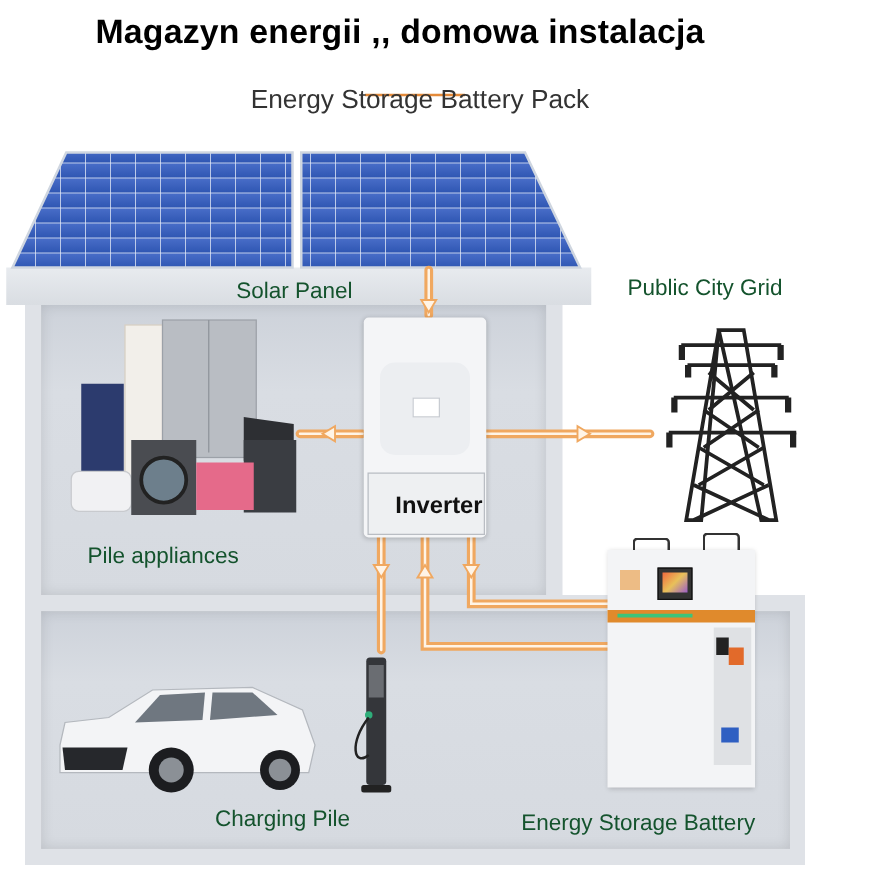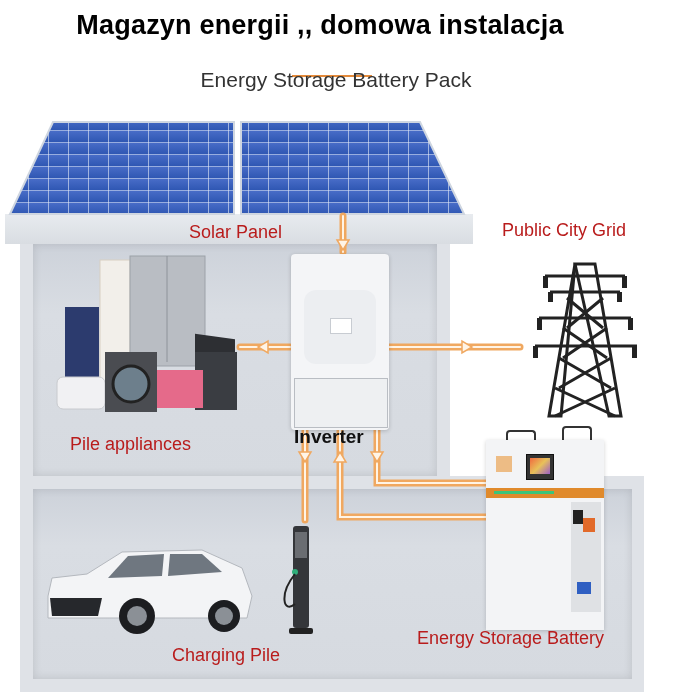--- a/index.html
+++ b/index.html
@@ -1,21 +1,21 @@
 <!DOCTYPE html>
 <html><head>
 <meta charset="utf-8">
 <style>
   html, body { margin:0; padding:0; background:#ffffff; }
   body { width:700px; height:700px; position:relative; overflow:hidden; font-family:"Liberation Sans", sans-serif; }
   .abs { position:absolute; }
   .main-title { left:0; top:10px; width:640px; text-align:center; font-weight:bold; font-size:27px; color:#000; letter-spacing:0.2px; }
   .accent-line { left:292px; top:75px; width:80px; height:2px; background:#e48a3a; }
   .subtitle { left:0; top:68px; width:672px; text-align:center; font-size:21px; color:#333; }
-  .label { font-size:18px; color:#b91c1c; white-space:nowrap; }
+  .label { font-size:18px; color:#14532d; white-space:nowrap; }
   .wall { background:#dfe2e7; }
   .room { background:linear-gradient(180deg,#cdd2da 0%,#d9dde3 30%,#d6dae0 100%); box-shadow: inset 0 0 10px rgba(0,0,0,0.12); }
   .roof-base { background:linear-gradient(180deg,#e8ebef,#d9dde2); }
   svg { display:block; }
 </style>
 </head>
 <body>
 
 <div class="abs main-title">Magazyn energii ,, domowa instalacja</div>
 <div class="abs accent-line"></div>
@@ -74,21 +74,21 @@
     <polygon points="299,452 311,452 305,462"></polygon>
     <polygon points="334,462 346,462 340,452"></polygon>
     <polygon points="371,452 383,452 377,462"></polygon>
   </g>
 </svg>
 
 <div class="abs" style="left:291px;top:254px;width:98px;height:176px;background:#f4f5f7;border-radius:4px;box-shadow:0 1px 4px rgba(0,0,0,0.2);">
   <div class="abs" style="left:13px;top:36px;width:72px;height:74px;background:#eceef1;border-radius:12px;"></div>
   <div class="abs" style="left:39px;top:64px;width:20px;height:14px;background:#fff;border:1px solid #c8ccd2;"></div>
   <div class="abs" style="left:3px;top:124px;width:92px;height:48px;background:#eef0f2;border:1px solid #b9bdc3;"></div>
-  <div class="abs" style="left:3px;top:140px;width:92px;text-align:left;font-weight:bold;font-size:19px;color:#111;margin-top:32px;">Inverter</div>
+  <div class="abs" style="left:3px;top:140px;width:92px;text-align:right;font-weight:bold;font-size:19px;color:#111;">Inverter</div>
 </div>
 
 <svg class="abs" style="left:55px;top:252px;" width="185" height="170" viewBox="0 0 185 170">
   <rect x="45" y="8" width="30" height="140" fill="#f2efea" stroke="#d8cfc2"></rect>
   <rect x="75" y="4" width="75" height="110" fill="#b9bdc3" stroke="#9ca1a8"></rect>
   <line x1="112" y1="4" x2="112" y2="110" stroke="#8e939a"></line>
   <rect x="10" y="55" width="34" height="90" fill="#2c3b6e"></rect>
   <rect x="140" y="62" width="40" height="35" fill="#2d2f33" transform="skewY(8)"></rect>
   <rect x="140" y="100" width="42" height="58" fill="#3a3d42"></rect>
   <rect x="2" y="125" width="48" height="32" rx="6" fill="#f1f1f3" stroke="#c8cace"></rect>
@@ -148,13 +148,13 @@
   </div>
   <div class="abs" style="left:0;top:58px;width:118px;height:10px;background:#e08a2c;">
     <div class="abs" style="left:8px;top:3px;width:60px;height:3px;background:#3cc47a;"></div>
   </div>
   <div class="abs" style="left:85px;top:72px;width:30px;height:110px;background:#dfe1e4;">
     <div class="abs" style="left:2px;top:8px;width:10px;height:14px;background:#222;"></div>
     <div class="abs" style="left:12px;top:16px;width:12px;height:14px;background:#e26a2a;"></div>
     <div class="abs" style="left:6px;top:80px;width:14px;height:12px;background:#2f5fc2;"></div>
   </div>
 </div>
-<div class="abs label" style="left:417px;top:628px;">Energy Storage Battery</div>
+<div class="abs label" style="left:417px;top:648px;">Energy Storage Battery</div>
 
 </body></html>

